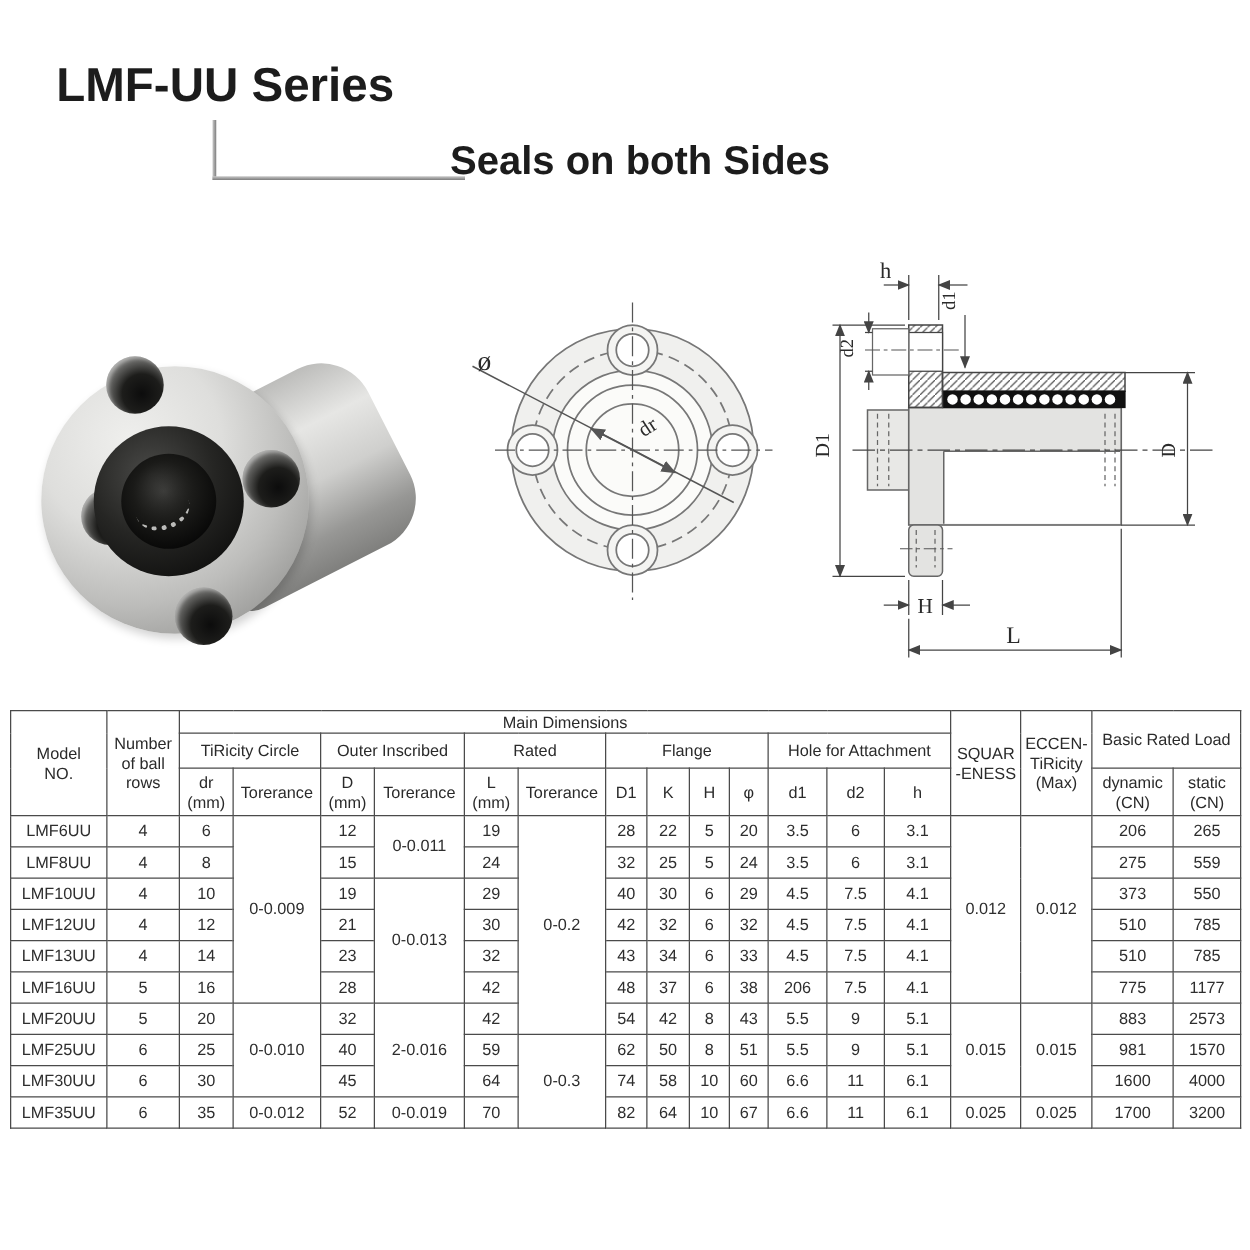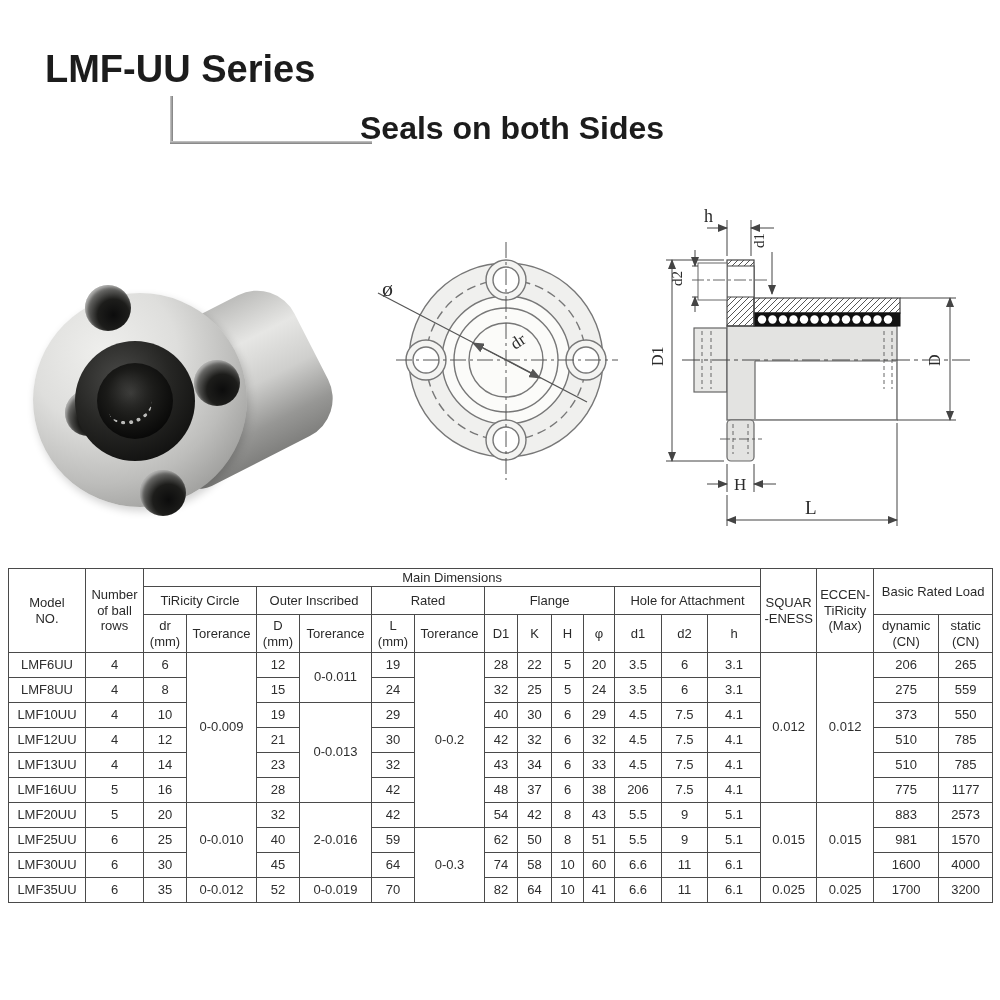--- a/index.html
+++ b/index.html
@@ -441,21 +441,21 @@
         <td>LMF35UU</td>
         <td>6</td>
         <td>35</td>
         <td>0-0.012</td>
         <td>52</td>
         <td>0-0.019</td>
         <td>70</td>
         <td>82</td>
         <td>64</td>
         <td>10</td>
-        <td>41</td>
+        <td>67</td>
         <td>6.6</td>
         <td>11</td>
         <td>6.1</td>
         <td>0.025</td>
         <td>0.025</td>
         <td>1700</td>
         <td>3200</td>
       </tr>
     </tbody>
   </table>

